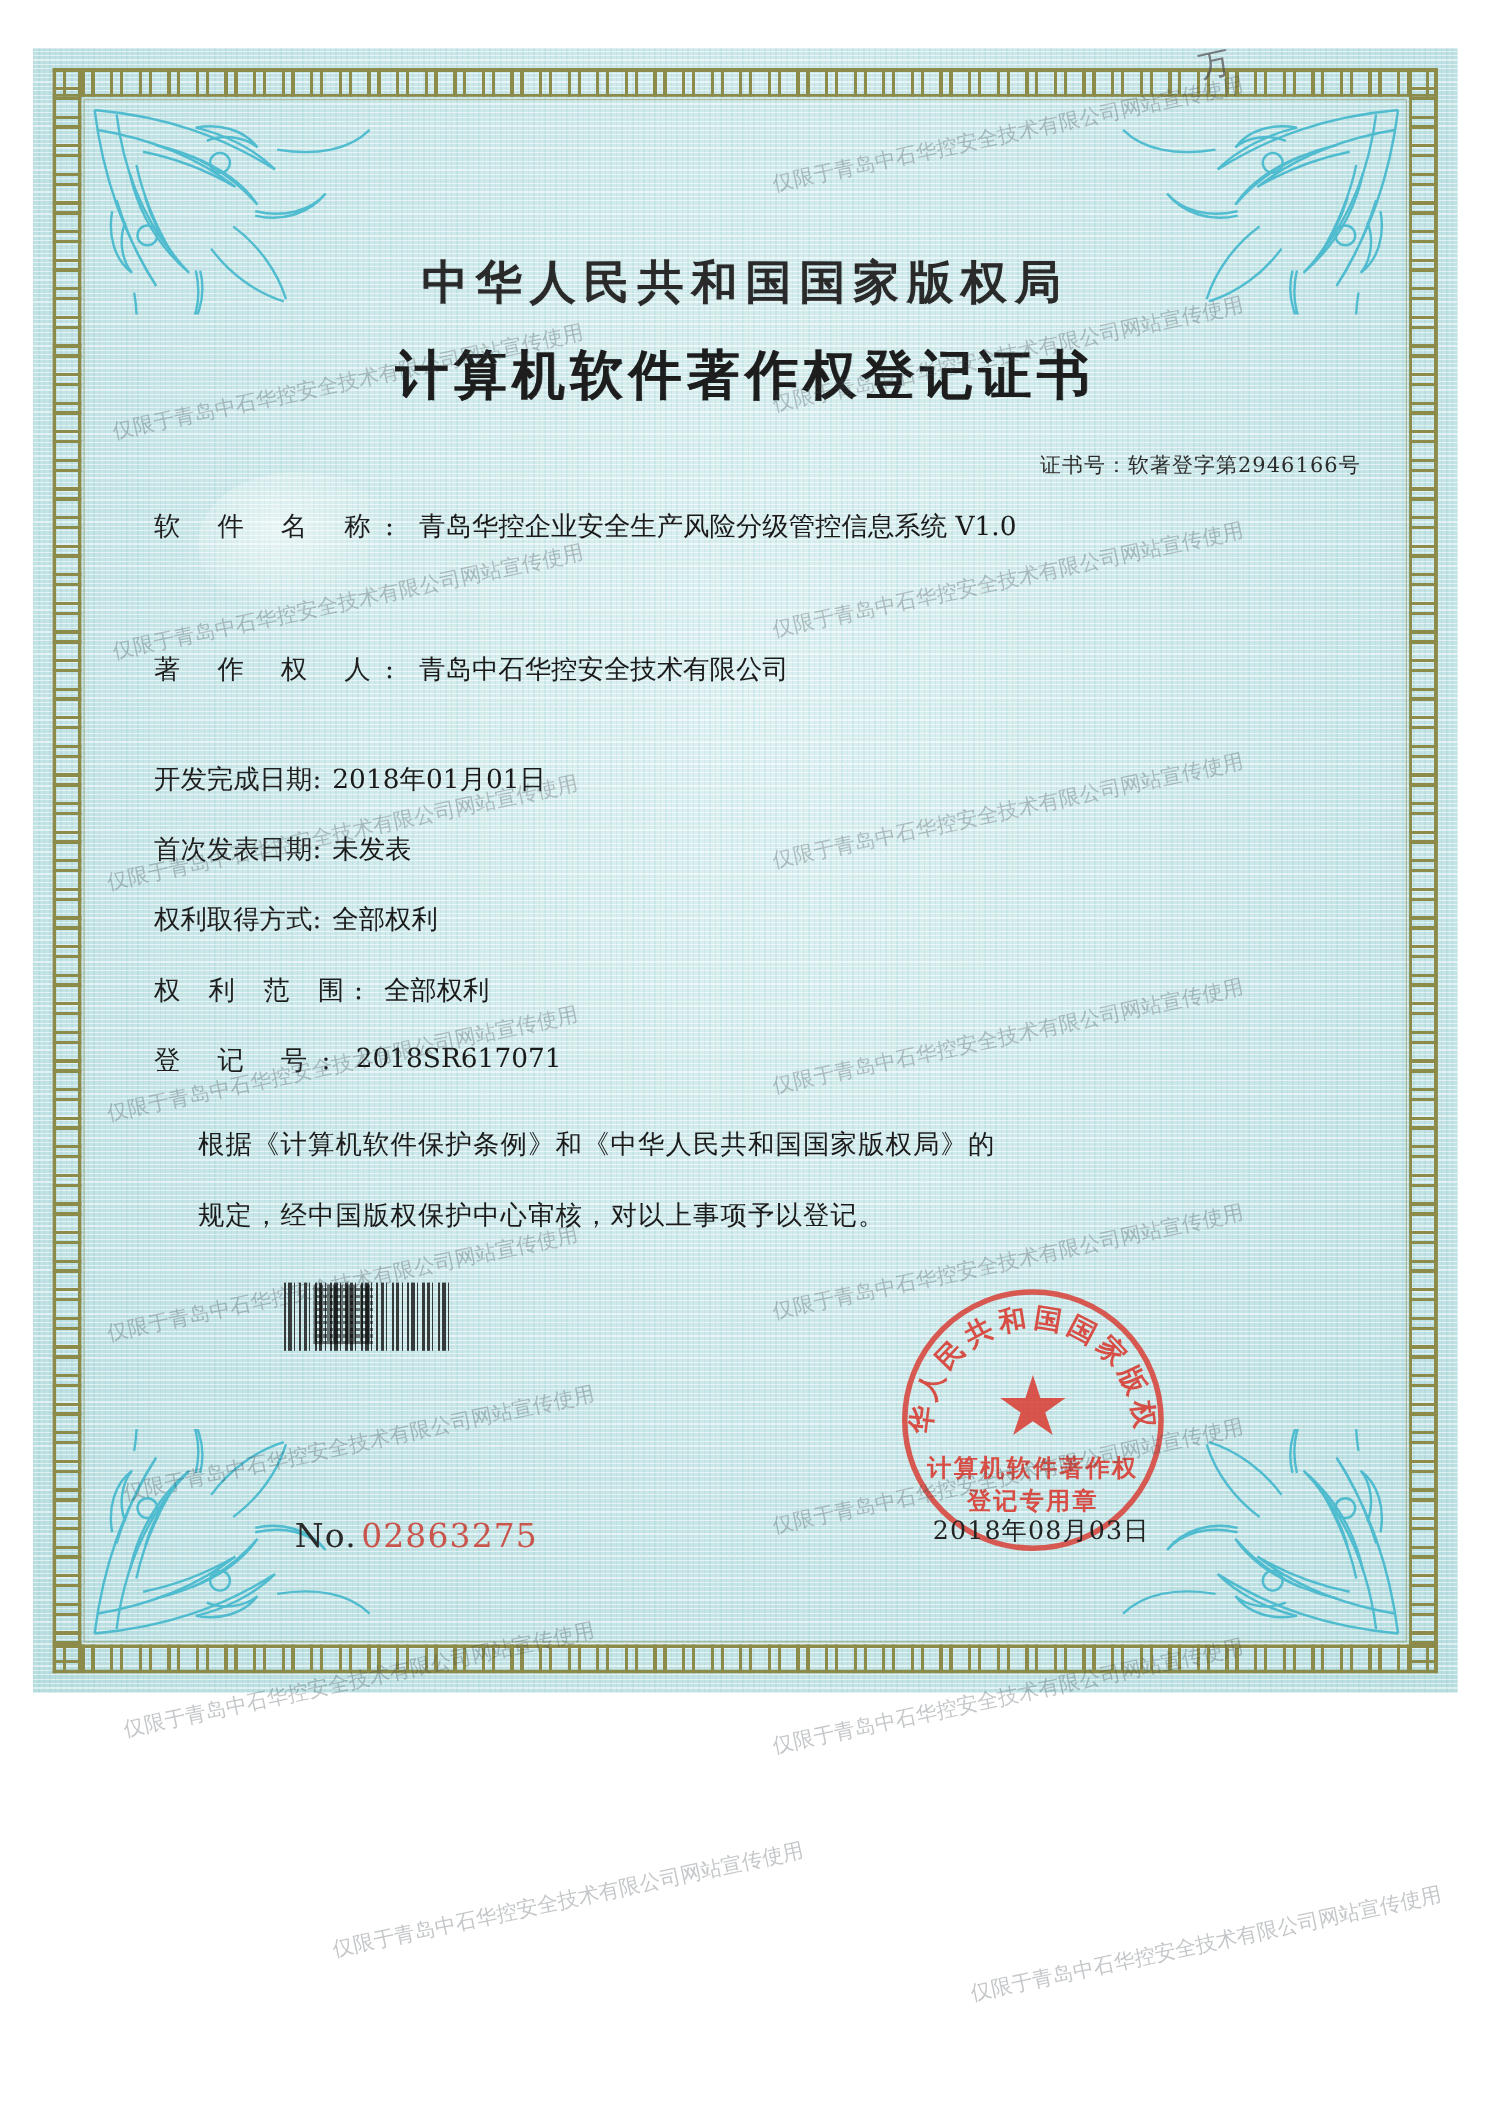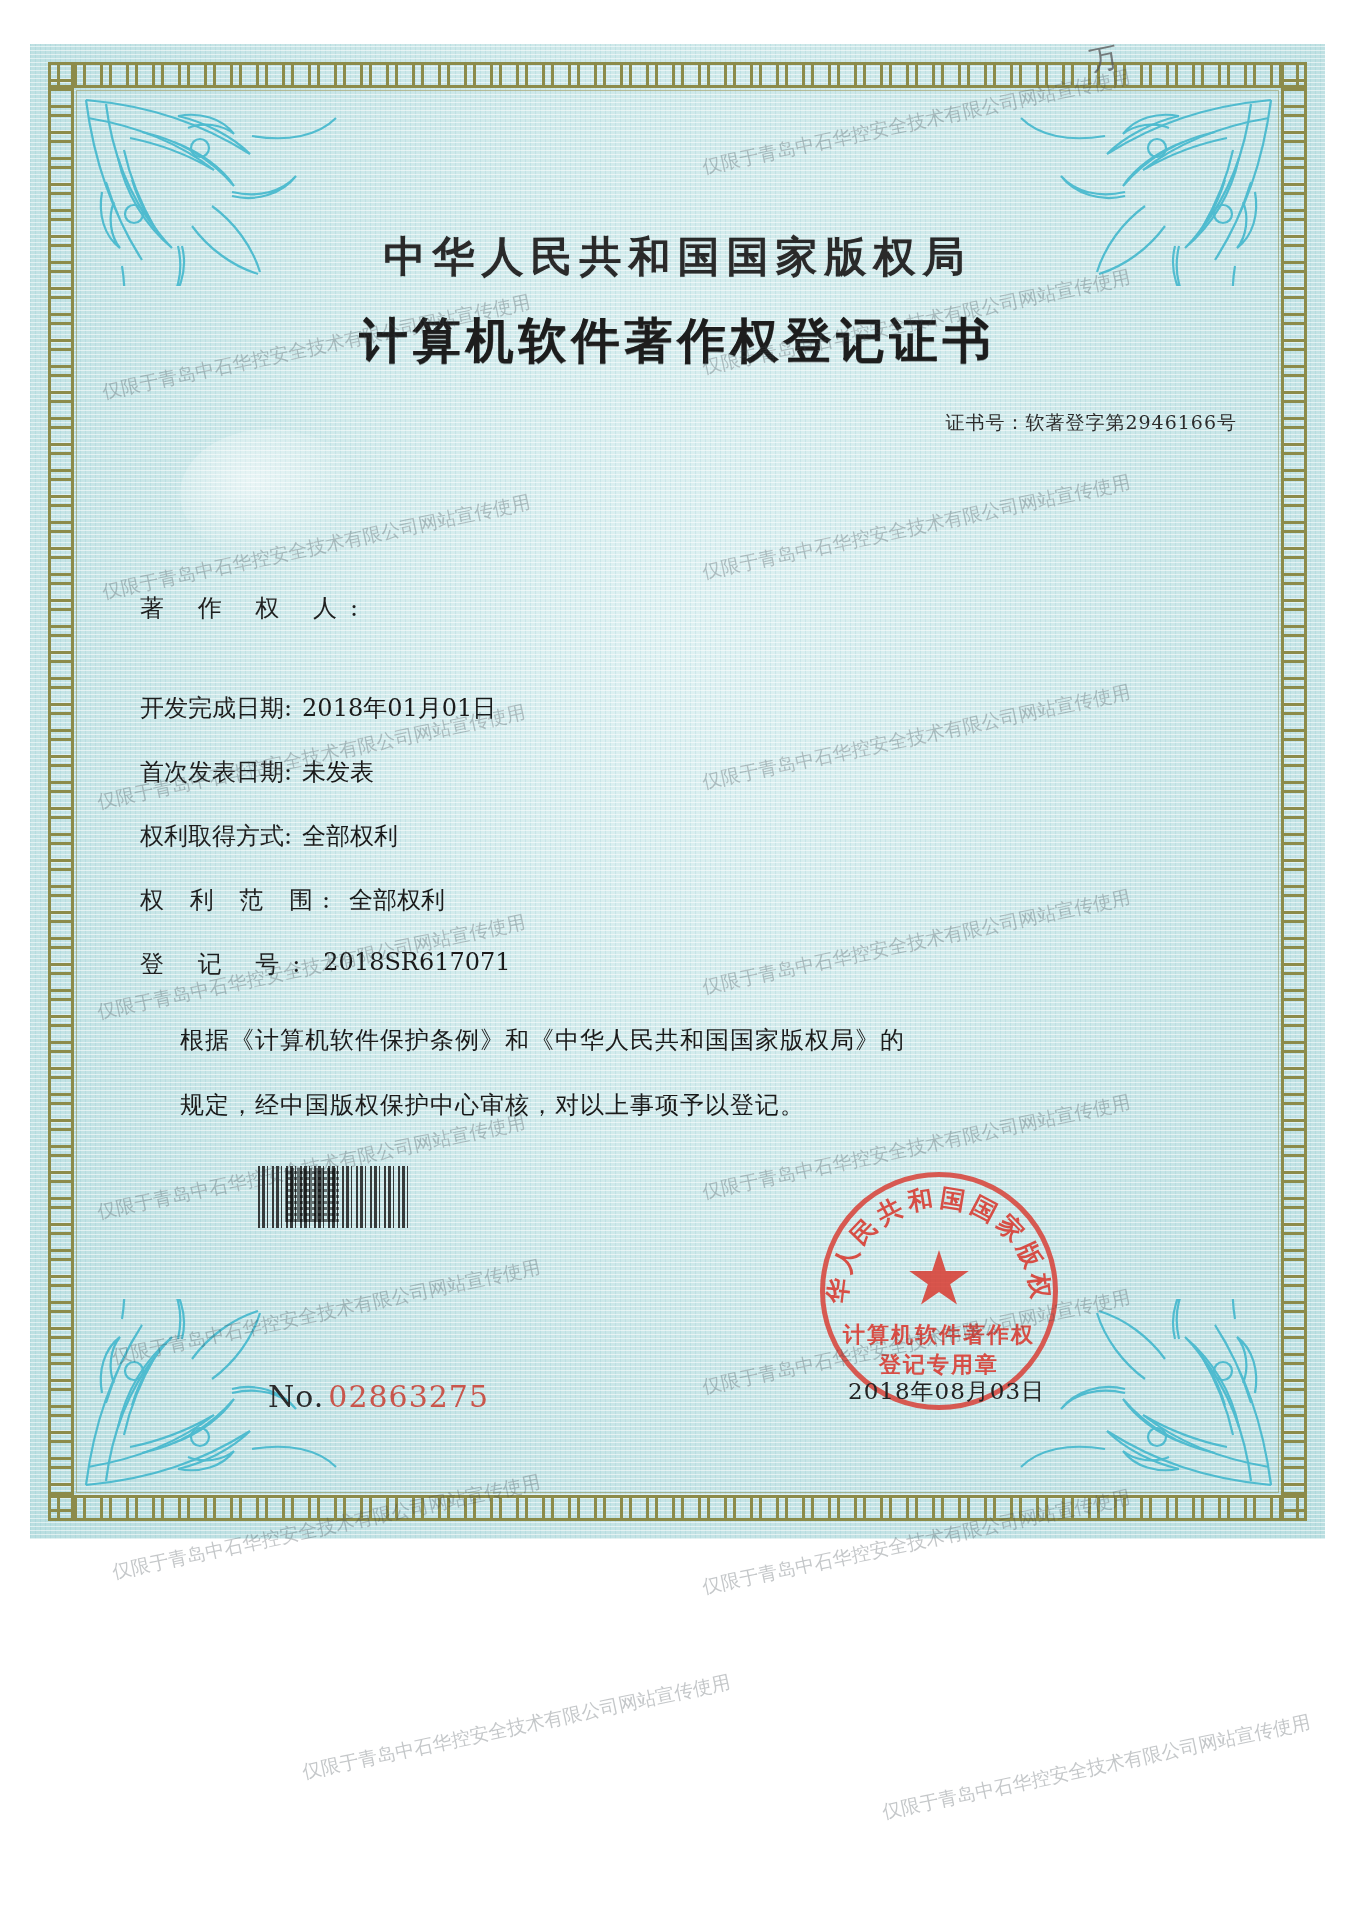--- a/index.html
+++ b/index.html
@@ -450,22 +450,27 @@
 
     <div id="emboss"></div>
 
     <div class="title-block" id="title-main">中华人民共和国国家版权局</div>
     <div class="title-block" id="title-sub">计算机软件著作权登记证书</div>
 
     <div id="cert-no-line">
       <span>证书号：</span><span>软著登字第2946166号</span>
     </div>
 
+    <div class="field" id="field-name">
+      <span class="label lbl-wide">软 件 名 称:</span>
+      <span class="value">青岛华控企业安全生产风险分级管控信息系统 V1.0</span>
+    </div>
     <div class="field" id="field-owner">
       <span class="label lbl-wide">著 作 权 人:</span>
+      <span class="value">青岛中石华控安全技术有限公司</span>
     </div>
     <div class="field" id="field-devdate">
       <span class="label">开发完成日期:</span>
       <span class="value">2018年01月01日</span>
     </div>
     <div class="field" id="field-pubdate">
       <span class="label">首次发表日期:</span>
       <span class="value">未发表</span>
     </div>
     <div class="field" id="field-acquire">

